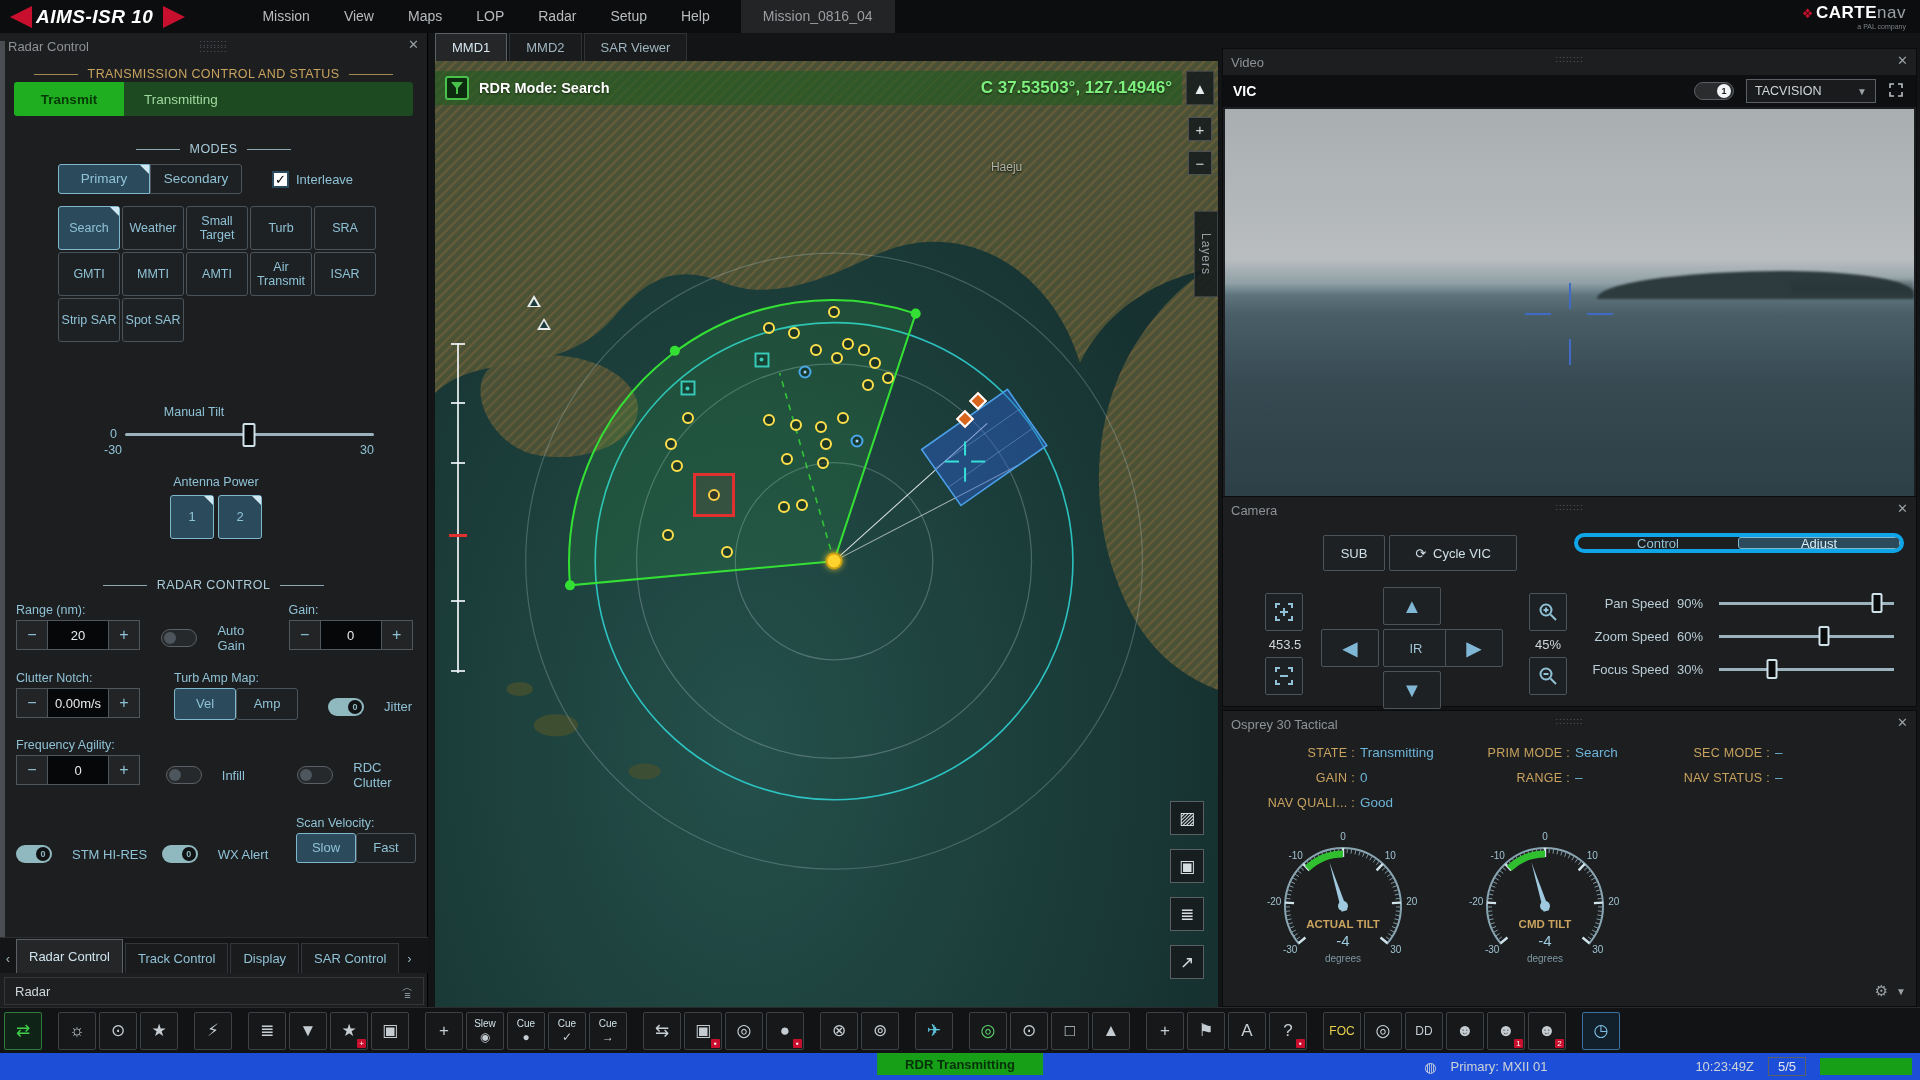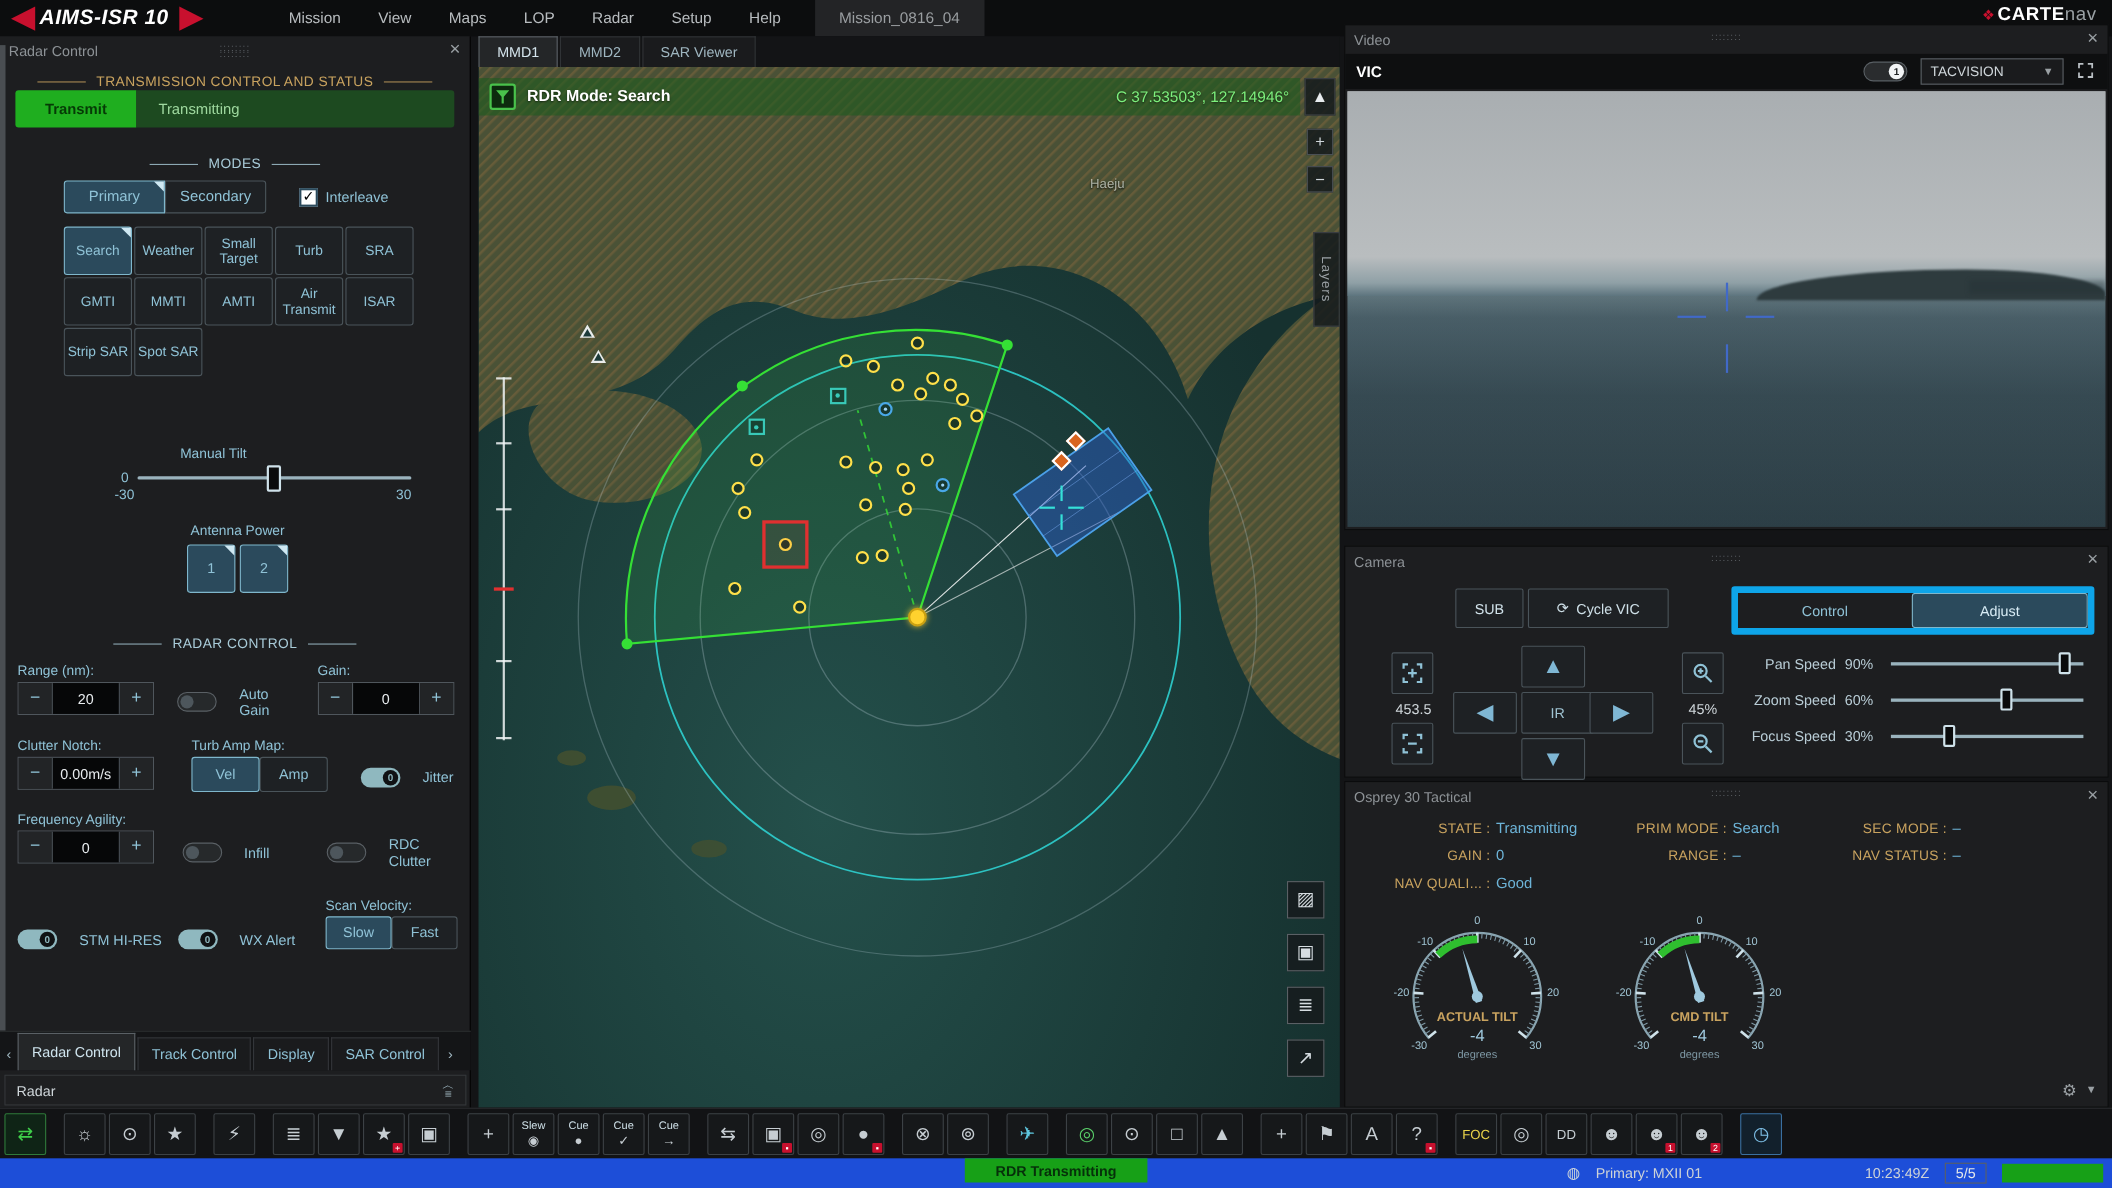--- a/index.html
+++ b/index.html
@@ -78,21 +78,21 @@
   #map-wrap{position:absolute;left:435px;top:33px;width:783px;height:974px;background:#101214}
   #map-tabs{height:28px;display:flex;background:#131416}
   .mtab{padding:0 16px;display:flex;align-items:center;color:#9fb6c0;font-size:13px;background:#1a1b1d;border:1px solid #303336;border-bottom:none;margin-right:2px}
   .mtab.sel{background:#242628;color:#d6e6ee;border-color:#5a6065}
   #map{position:absolute;left:0;top:28px;right:0;bottom:0;overflow:hidden;background:radial-gradient(ellipse at 40% 72%, #24504b, #16312f 75%)}
   #map svg.base{position:absolute;left:0;top:0;width:100%;height:100%}
   #mode-bar{position:absolute;left:0;top:10px;right:36px;height:34px;background:rgba(28,92,30,.58);display:flex;align-items:center;padding:0 10px;gap:10px}
   #rdr-icon{width:24px;height:24px;background:#0d2b0e;border:2px solid #49c24b;border-radius:3px;display:flex;align-items:center;justify-content:center}
   #rdr-icon svg{display:block}
   #mode-bar .mtext{color:#fff;font-size:14.5px;font-weight:bold;text-shadow:0 1px 2px rgba(0,0,0,.6)}
-  #mode-bar .coords{margin-left:auto;color:#7df07d;font-size:14px;font-weight:normal;text-shadow:0 1px 2px rgba(0,0,0,.6)}
+  #mode-bar .coords{margin-left:auto;color:#7df07d;font-size:17px;font-weight:bold;text-shadow:0 1px 2px rgba(0,0,0,.6)}
   #north-btn{position:absolute;right:4px;top:10px;width:28px;height:34px;background:rgba(20,26,28,.85);border:1px solid #3c4145;display:flex;align-items:center;justify-content:center;color:#e8ecef;font-size:15px}
   .map-sq{position:absolute;right:6px;width:24px;height:24px;background:rgba(20,26,28,.85);border:1px solid #4a5055;color:#cfd6da;display:flex;align-items:center;justify-content:center;font-size:15px}
   #layers-tab{position:absolute;right:0px;top:150px;width:24px;height:86px;background:rgba(20,26,28,.85);border:1px solid #3c4145;color:#9aa0a4;display:flex;align-items:center;justify-content:center}
   #layers-tab span{writing-mode:vertical-rl;font-size:12px;letter-spacing:1px}
   .map-tool{position:absolute;right:14px;width:34px;height:34px;background:rgba(22,28,30,.9);border:1px solid #5a6065;color:#d6dde1;display:flex;align-items:center;justify-content:center;font-size:17px}
   #elev-ruler{position:absolute;left:14px;top:282px;width:18px;height:330px}
   #elev-ruler .vline{position:absolute;left:8px;top:0;width:2px;height:100%;background:rgba(240,244,246,.85)}
   #elev-ruler .tick{position:absolute;left:2px;width:14px;height:2px;background:rgba(240,244,246,.85)}
   #elev-ruler .tick.red{background:#e03030;width:18px;left:0;height:3px}
   .marker{position:absolute;transform:translate(-50%,-50%)}
@@ -103,37 +103,37 @@
   .m-box:after{content:"";position:absolute;left:3.5px;top:3.5px;width:4px;height:4px;border-radius:50%;background:#39c9b8}
   .m-diamond{width:13px;height:13px;border:2px solid #fff;background:#d8641e;transform:translate(-50%,-50%) rotate(45deg)}
   .m-tri{width:0;height:0;border-left:7px solid transparent;border-right:7px solid transparent;border-bottom:12px solid rgba(240,244,246,.95)}
   .m-tri:after{content:"";position:absolute;left:-4px;top:3.5px;width:0;height:0;border-left:4px solid transparent;border-right:4px solid transparent;border-bottom:7px solid #1c3b3a}
   #red-box{position:absolute;width:42px;height:44px;border:3px solid #e03030;background:rgba(224,48,48,.10);transform:translate(-50%,-50%)}
   #ownship{width:17px;height:17px;background:#ffd22e;border:2px solid #caa012;border-radius:50%;box-shadow:0 0 6px rgba(255,210,46,.8)}
   .place{position:absolute;color:rgba(215,222,210,.75);font-size:12px;text-shadow:0 1px 2px #000}
 
   
   .rpanel{position:absolute;left:1222px;width:695px;background:var(--panel);border:1px solid #0a0b0c}
-  #video-panel{top:22px;height:460px}
+  #video-panel{top:48px;height:460px}
   #vic-row{height:32px;background:#0e0f10;display:flex;align-items:center;padding:0 10px;gap:12px}
   #vic-row .vic{color:#fff;font-weight:bold;font-size:14px}
   #vic-toggle{width:40px;height:18px;border-radius:9px;background:#2a2c2e;border:1px solid #5a6065;position:relative;margin-left:auto}
   #vic-toggle .k{position:absolute;right:2px;top:1px;width:14px;height:14px;border-radius:50%;background:#f2f4f6;color:#202224;font-size:9px;font-weight:bold;display:flex;align-items:center;justify-content:center}
   #vic-dd{width:130px;height:24px;border:1px solid #5a6065;background:#1a1b1d;display:flex;align-items:center;padding:0 8px;color:#cfd6da;font-size:12.5px}
   #vic-dd .car{margin-left:auto;color:#9aa0a4;font-size:10px}
   #video-view{position:absolute;left:2px;top:60px;right:2px;bottom:2px;overflow:hidden;
      background:linear-gradient(180deg,#a9aeb1 0%,#b9bdbf 38%,#8fa0a6 44%,#5d747e 47%,#43596331 47%),
      linear-gradient(180deg,#a9aeb1 0%,#bcc0c2 40%,#74898f 44%,#4a5f68 52%,#33464e 70%,#27383f 100%)}
   #video-view .land{position:absolute;right:0;top:41%;width:46%;height:7%;background:#2e3b3e;border-radius:60% 40% 0 0/100% 80% 0 0;filter:blur(1px)}
   #video-view .land2{position:absolute;right:0;top:43.5%;width:18%;height:3%;background:#22303466;filter:blur(2px)}
   .xh{position:absolute;background:#4169c8}
   #camera-panel{top:496px;height:211px}
   .cam-btn{background:#1e2124;border:1px solid #4a545a;color:#cfe0e8;display:flex;align-items:center;justify-content:center;border-radius:2px}
   .arrow-glyph{color:#7fb7d4;font-size:20px;line-height:1}
-  .cam-tabs{position:absolute;right:12px;top:36px;display:flex;width:330px;height:44px;border:6px solid #0ea5e9;border-radius:3px;overflow:hidden}
+  .cam-tabs{position:absolute;right:12px;top:36px;display:flex;width:330px;height:20px;border:4px solid #0ea5e9;border-radius:13px;overflow:hidden}
   .cam-tabs .t{flex:1;display:flex;align-items:center;justify-content:center;color:var(--teal);font-size:13px}
   .cam-tabs .t.sel{background:var(--sel);border:1px solid var(--selbd);border-radius:3px;color:#d8ecf5}
   .sl-row{position:absolute;display:flex;align-items:center;gap:8px;color:#b9cdd6;font-size:13px}
   .sl-row .lbl{width:86px;text-align:right}
   .sl-row .pv{width:34px}
   .hsl{position:relative;width:175px;height:20px}
   .hsl .tr{position:absolute;left:0;right:0;top:9px;height:3px;background:#9ab3bd}
   .hsl .kb{position:absolute;top:0;width:11px;height:20px;background:#0a0b0c;border:2px solid #cfe2ea;border-radius:2px;transform:translateX(-50%)}
   #osprey-panel{top:710px;height:297px}
   .ofield{display:flex;align-items:baseline;justify-content:flex-end;gap:5px;font-size:12.5px}

